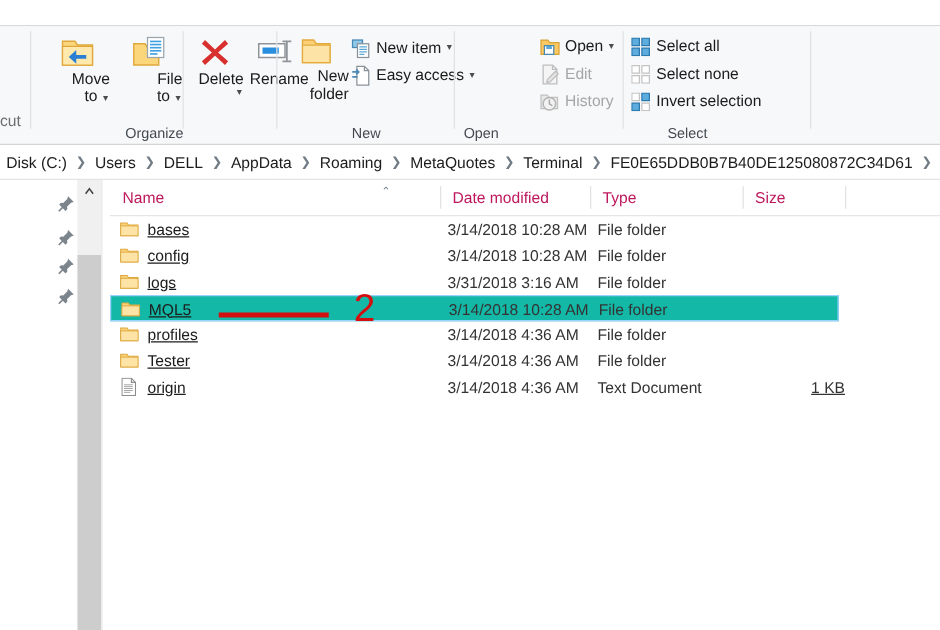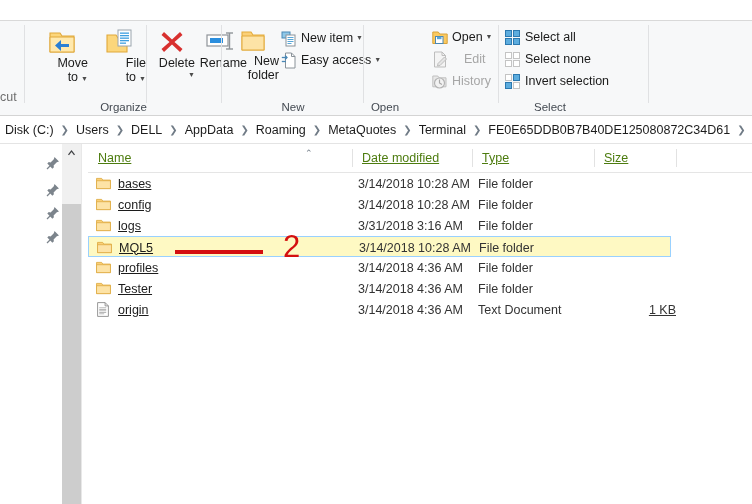--- a/index.html
+++ b/index.html
@@ -119,42 +119,41 @@
 
   
   #list-header {
     position: absolute; left: 88px; top: 144px; width: 664px; height: 28px;
     background: #ffffff;
     border-bottom: 1px solid #e5e5e5;
   }
   .col-head {
     position: absolute; top: 0; height: 28px;
     display: flex; align-items: center;
-    font-size: 12.5px; color: #4d7c0f;
+    font-size: 12.5px; color: #be185d;
     padding-left: 10px;
     box-sizing: border-box;
-    text-decoration: underline;
   }
   .col-div {
     position: absolute; top: 5px; width: 1px; height: 18px; background: #e2e2e2;
   }
   .sort-arrow {
     position: absolute; top: 4px; left: 217px;
     font-size: 9px; color: #707b86;
   }
 
   #file-list {
     position: absolute; left: 88px; top: 173px; width: 664px; height: 150px;
   }
   .row {
     position: absolute; left: 0; width: 664px; height: 21px;
     box-sizing: border-box;
   }
   .row.selected {
-    background: #fef9c3;
+    background: #14b8a6;
     border: 1px solid #99d1ff;
     width: 583px;
   }
   .cell {
     position: absolute; top: 0; height: 21px;
     display: flex; align-items: center;
     font-size: 12.5px; color: #1c1c1c;
     white-space: nowrap;
   }
   .cell.name { left: 30px; text-decoration: underline; }
@@ -308,21 +307,21 @@
         </svg>
         <span style="margin-left:20px;">Open</span><span class="caret">▼</span>
       </div>
 
       <div class="small-btn disabled" style="left:67px; top:31px;">
         <svg class="icn" style="left:0px; top:-1px;" width="16" height="17" viewBox="0 0 16 17">
           <path d="M2.5 1 h7.5 l3.5 3.5 V16 H2.5 Z" fill="#f4f4f4" stroke="#bdbdbd" stroke-width="1"></path>
           <path d="M10 1 v3.5 h3.5" fill="none" stroke="#bdbdbd" stroke-width="1"></path>
           <path d="M6 12.5 L12.5 6 L14.5 8 L8 14.5 L5.5 15 Z" fill="#e5e5e5" stroke="#bdbdbd" stroke-width="1"></path>
         </svg>
-        <span style="margin-left:32px;">Edit</span>
+        <span style="margin-left:20px;">Edit</span>
       </div>
 
       <div class="small-btn disabled" style="left:67px; top:53px;">
         <svg class="icn" style="left:0px; top:-1px;" width="17" height="17" viewBox="0 0 17 17">
           <path d="M0.8 3 h5 l1.2 1.8 h7 v9 H0.8 Z" fill="#e8e8e8" stroke="#c0c0c0" stroke-width="1"></path>
           <circle cx="7.5" cy="10" r="5" fill="#f2f2f2" stroke="#b4b4b4" stroke-width="1.2"></circle>
           <path d="M7.5 6.6 v3.4 l2.4 1.6" fill="none" stroke="#a8a8a8" stroke-width="1.2"></path>
         </svg>
         <span style="margin-left:20px;">History</span>
       </div>

